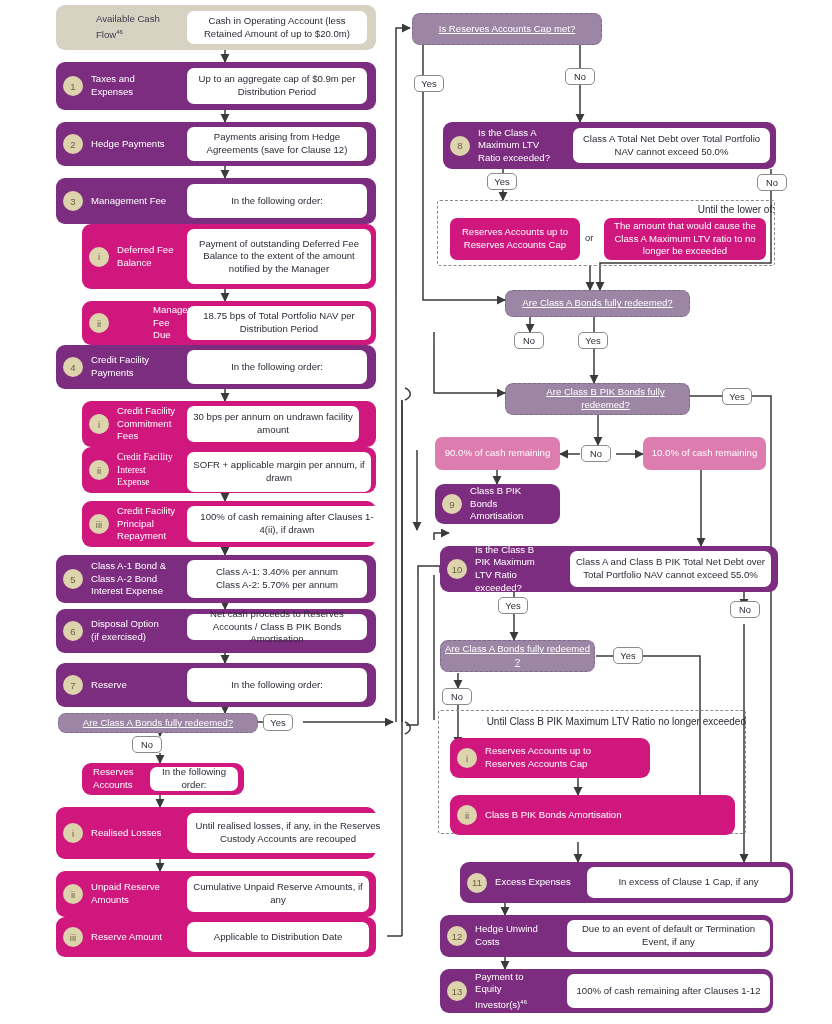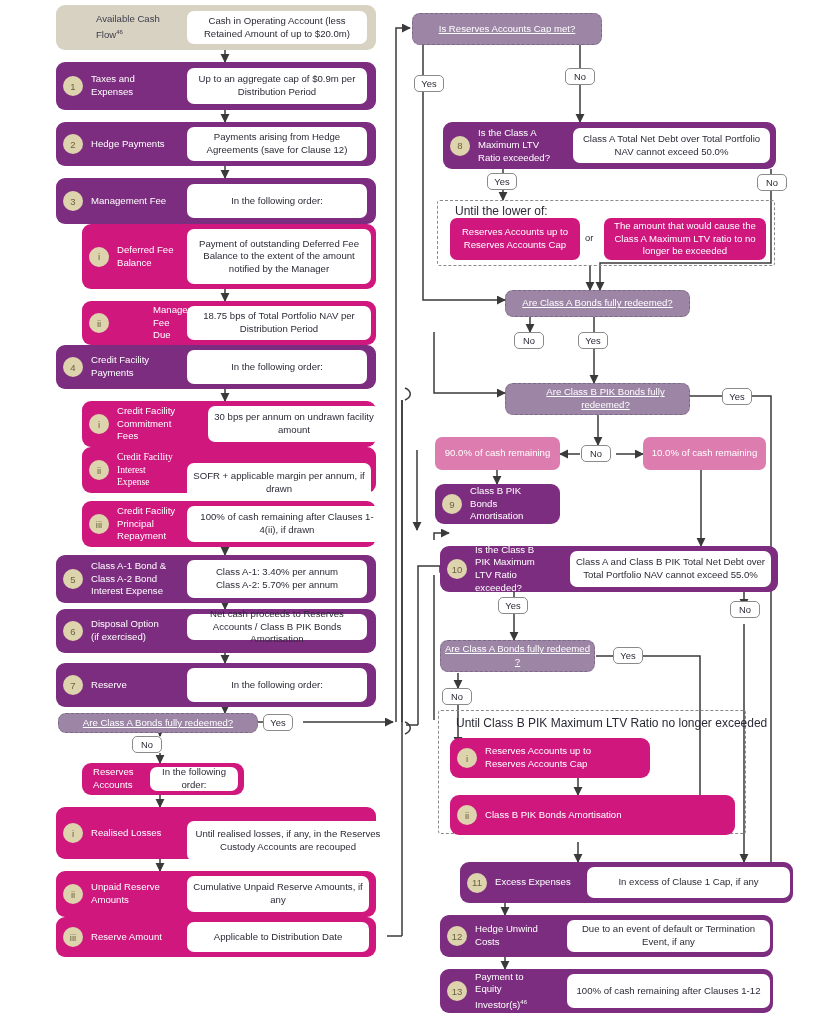--- a/index.html
+++ b/index.html
@@ -102,23 +102,23 @@
   }
   
   .group {
     position: absolute;
     border: 1.2px dashed #8a8a8a;
     border-radius: 3px;
     background: transparent;
   }
   .group-cap {
     position: absolute;
-    font-size: 12px;
+    font-size: 10px;
     color: #2b2b37;
-    text-align: left;
+    text-align: right;
     white-space: nowrap;
     padding-left: 18px;
   }
   .orword {
     position: absolute;
     font-size: 9.4px;
     color: #2b2b37;
   }
   .plain-mag {
     position: absolute;
@@ -288,27 +288,27 @@
 
   <div class="node lvl1" style="left:56px; top:345px; width:320px; height:44px;">
     <div class="num">4</div>
     <div class="lbl" style="width:90px;">Credit Facility Payments</div>
     <div class="desc" style="left:131px; top:5px; width:180px; height:34px;">In the following order:</div>
   </div>
 
   <div class="node lvl2" style="left:82px; top:401px; width:294px; height:46px;">
     <div class="num">i</div>
     <div class="lbl" style="width:72px;">Credit Facility Commitment Fees</div>
-    <div class="desc" style="left:105px; top:5px; width:172px; height:36px;margin-left:21px;">30 bps per annum on undrawn facility amount</div>
+    <div class="desc" style="left:105px; top:5px; width:172px; height:36px;">30 bps per annum on undrawn facility amount</div>
   </div>
 
   <div class="node lvl2" style="left:82px; top:447px; width:294px; height:46px;">
     <div class="num">ii</div>
     <div class="lbl" style="width:72px;font-family:Liberation Serif, serif;">Credit Facility Interest Expense</div>
-    <div class="desc" style="left:105px; top:16px; width:184px; height:40px;">SOFR + applicable margin per annum, if drawn</div>
+    <div class="desc" style="left:105px; top:5px; width:184px; height:40px;">SOFR + applicable margin per annum, if drawn</div>
   </div>
 
   <div class="node lvl2" style="left:82px; top:501px; width:294px; height:46px;">
     <div class="num">iii</div>
     <div class="lbl" style="width:72px;">Credit Facility Principal Repayment</div>
     <div class="desc" style="left:105px; top:5px; width:200px; height:36px;">100% of cash remaining after Clauses 1-4(ii), if drawn</div>
   </div>
 
   <div class="node lvl1" style="left:56px; top:555px; width:320px; height:48px;">
     <div class="num">5</div>
@@ -340,21 +340,21 @@
   </div>
 
   <div class="node lvl2" style="left:82px; top:763px; width:162px; height:32px;">
     <div class="lbl" style="margin-left:3px; width:62px;">Reserves Accounts</div>
     <div class="desc" style="left:68px; top:4px; width:88px; height:24px;">In the following order:</div>
   </div>
 
   <div class="node lvl2" style="left:56px; top:807px; width:320px; height:52px;">
     <div class="num">i</div>
     <div class="lbl" style="width:90px;">Realised Losses</div>
-    <div class="desc" style="left:131px; top:14px; width:202px; height:40px;">Until realised losses, if any, in the Reserves Custody Accounts are recouped</div>
+    <div class="desc" style="left:131px; top:6px; width:202px; height:40px;">Until realised losses, if any, in the Reserves Custody Accounts are recouped</div>
   </div>
 
   <div class="node lvl2" style="left:56px; top:871px; width:320px; height:46px;">
     <div class="num">ii</div>
     <div class="lbl" style="width:90px;">Unpaid Reserve Amounts</div>
     <div class="desc" style="left:131px; top:5px; width:182px; height:36px;">Cumulative Unpaid Reserve Amounts, if any</div>
   </div>
 
   <div class="node lvl2" style="left:56px; top:917px; width:320px; height:40px;">
     <div class="num">iii</div>

